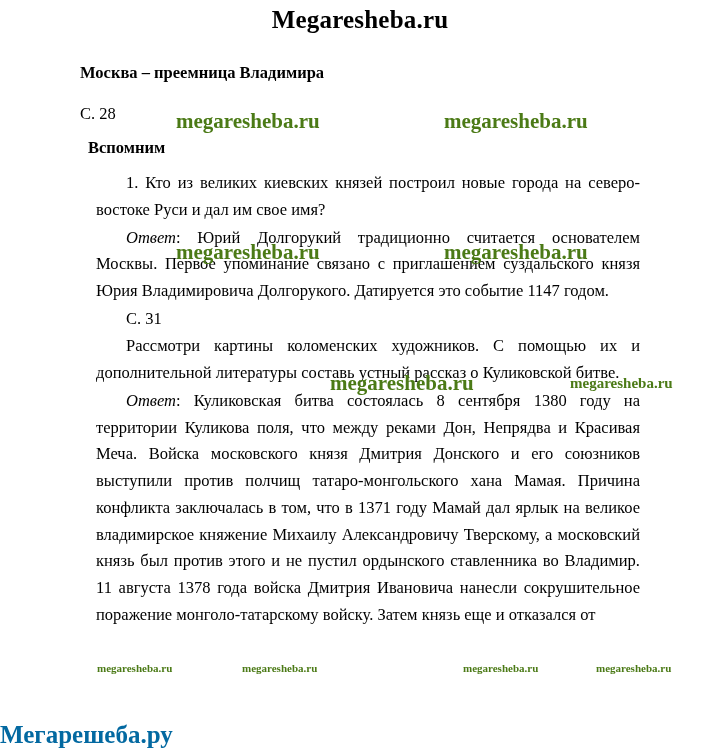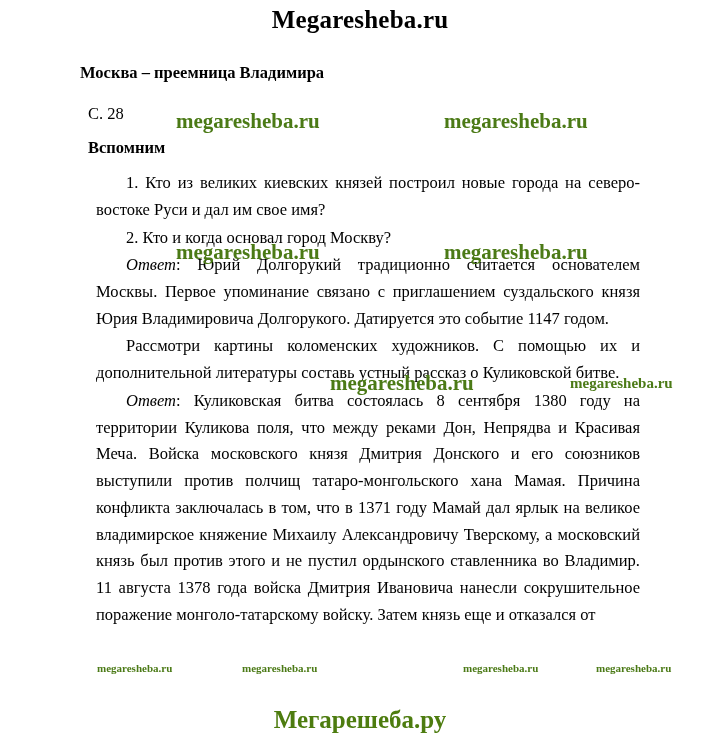--- a/index.html
+++ b/index.html
@@ -27,28 +27,28 @@
     width: 720px;
     text-align: center;
     font-family: "Liberation Serif", serif;
     font-weight: bold;
     font-size: 25px;
     letter-spacing: 0.2px;
     color: #000;
   }
   .site-footer {
     position: absolute;
-    bottom: 18px;
+    bottom: 3px;
     left: 0;
     width: 720px;
-    text-align: center;
+    text-align: left;
     font-family: "Liberation Serif", serif;
     font-weight: bold;
     font-size: 25px;
-    color: #4d7c0f;
+    color: #0369a1;
   }
   .content {
     position: absolute;
     top: 44px;
     left: 80px;
     width: 560px;
     font-size: 16.5px;
     line-height: 1.62;
   }
   .doc-title {
@@ -62,21 +62,21 @@
     text-justify: inter-word;
   }
   .para.indent {
     text-indent: 30px;
   }
   .label-line {
     margin: 8px;
     text-indent: 0;
   }
   .pagenum {
-    margin: 8px;
+    margin: 0;
     text-indent: 0;
   }
   .bold {
     font-weight: bold;
   }
   .ital {
     font-style: italic;
   }
   
   .wm {
@@ -102,24 +102,24 @@
 
     <p class="doc-title"><span>Москва – преемница Владимира</span></p>
 
     <p class="pagenum">С. 28</p>
 
     <p class="label-line bold">Вспомним</p>
 
     <p class="para indent">1. Кто из великих киевских князей построил новые города на северо-востоке Руси и дал им свое имя?</p>
 
 
-    <p class="para indent">2. Кто и когда основал город Москву?</p>
 
     <p class="para indent"><span class="ital">Ответ</span><span>: Юрий Долгорукий традиционно считается основателем Москвы. Первое упоминание связано с приглашением суздальского князя Юрия Владимировича Долгорукого. Датируется это событие 1147 годом.</span></p>
 
+    <p class="para indent">С. 31</p>
 
     <p class="para indent">Рассмотри картины коломенских художников. С помощью их и дополнительной литературы составь устный рассказ о Куликовской битве.</p>
 
     <p class="para indent"><span class="ital">Ответ</span><span>: Куликовская битва состоялась 8 сентября 1380 году на территории Куликова поля, что между реками Дон, Непрядва и Красивая Меча. Войска московского князя Дмитрия Донского и его союзников выступили против полчищ татаро-монгольского хана Мамая. Причина конфликта заключалась в том, что в 1371 году Мамай дал ярлык на великое владимирское княжение Михаилу Александровичу Тверскому, а московский князь был против этого и не пустил ордынского ставленника во Владимир. 11 августа 1378 года войска Дмитрия Ивановича нанесли сокрушительное поражение монголо-татарскому войску. Затем князь еще и отказался от</span></p>
 
   </div>
 
   <div class="wm big" style="left:176px; top:109px;">megaresheba.ru</div>
   <div class="wm big" style="left:444px; top:109px;">megaresheba.ru</div>
   <div class="wm big" style="left:176px; top:240px;">megaresheba.ru</div>

